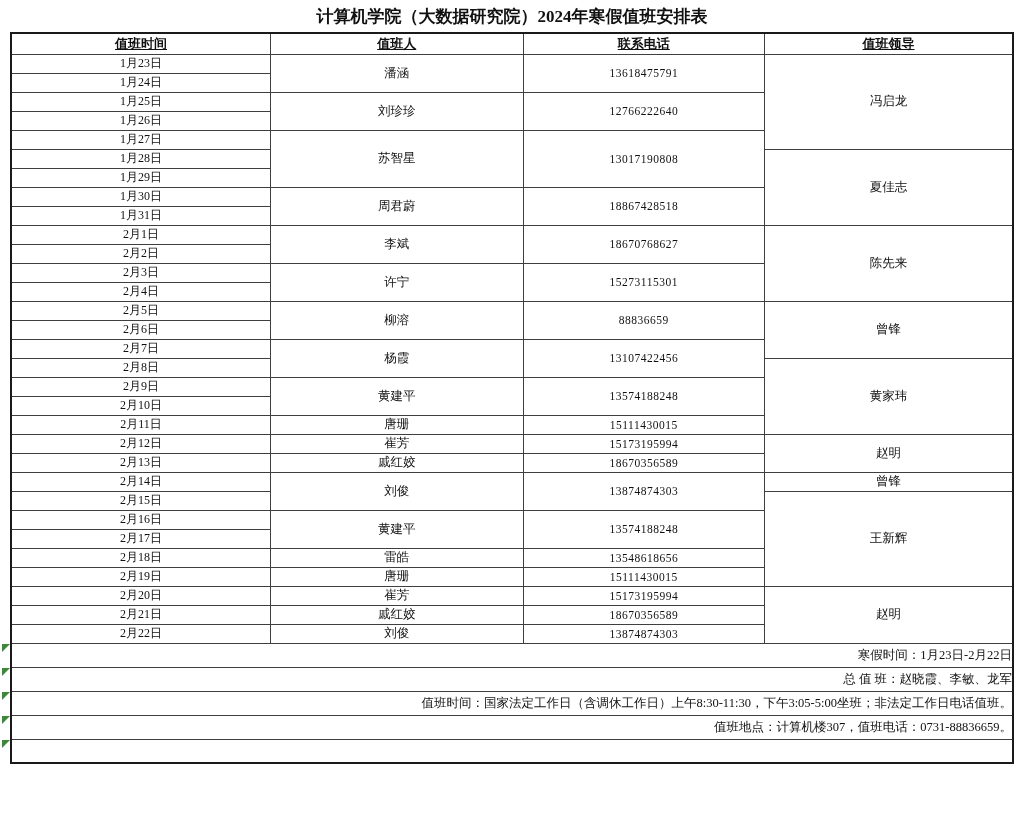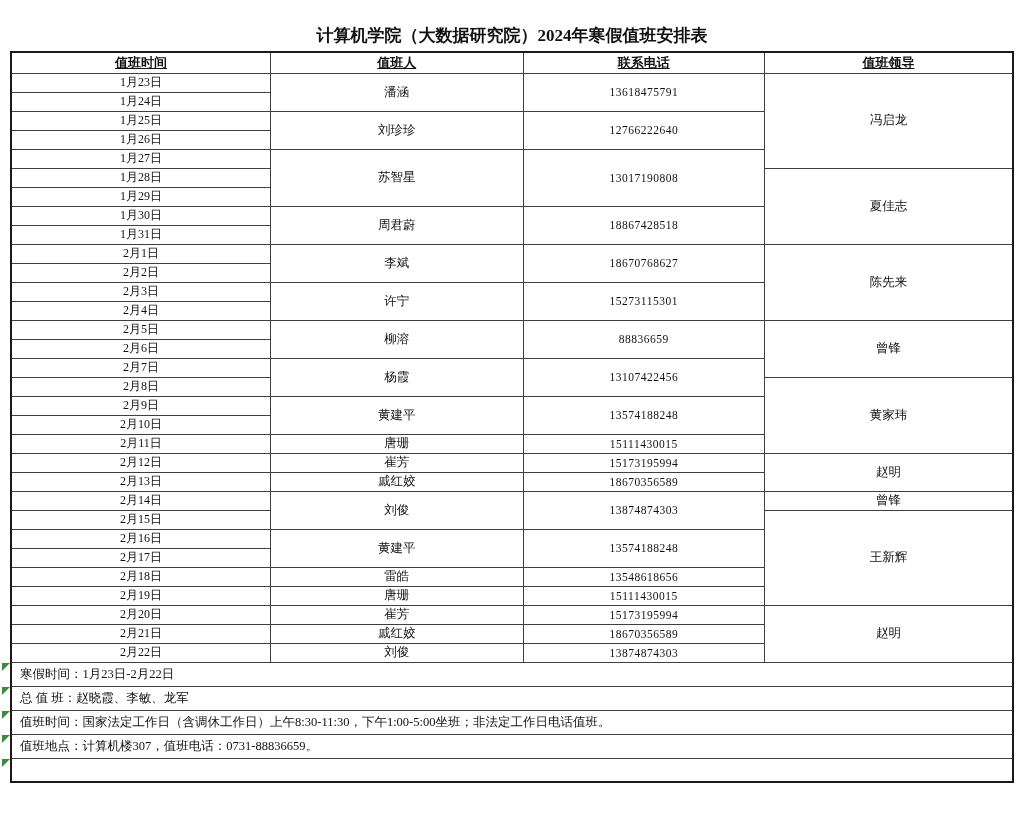--- a/index.html
+++ b/index.html
@@ -11,21 +11,21 @@
   }
   *{box-sizing:border-box;}
   html,body{margin:0;padding:0;}
   body{
     width:1024px;height:826px;
     background:var(--bg);
     color:var(--text);
     font-family:"Liberation Serif","DejaVu Serif",serif;
     position:relative;overflow:hidden;
   }
-  .sheet{position:absolute;left:10px;top:20px;width:1004px;}
+  .sheet{position:absolute;left:10px;top:1px;width:1004px;}
   .title{
     height:31px;line-height:31px;
     text-align:center;font-weight:bold;font-size:17px;
     white-space:nowrap;
   }
   table.roster{
     width:100%;
     border-collapse:collapse;
     table-layout:fixed;
     border:2px solid var(--outer);
@@ -36,21 +36,21 @@
     padding:0;overflow:visible;
     white-space:nowrap;
   }
   th{height:21px;font-size:13px;font-weight:bold;text-decoration:underline;}
   td.c-date{height:19px;font-size:12px;}
   td.c-person{font-size:12.5px;margin-left:30px;}
   td.c-phone{font-size:11.5px;letter-spacing:0.5px;}
   td.c-leader{font-size:12.5px;}
   td.c-note{
     height:24px;
-    text-align:left;
+    text-align:right;
     padding-left:8px;
     font-size:12.5px;
     position:relative;
   }
   .corner-mark{
     position:absolute;
     left:-10px;top:0;
     width:0;height:0;
     border-top:8px solid var(--marker);
     border-right:8px solid transparent;
@@ -219,21 +219,21 @@
         </tr>
       </tbody>
     <tbody>
         <tr>
           <td class="c-note" colspan="4"><span class="corner-mark"></span><span>寒假时间：1月23日-2月22日</span></td>
         </tr>
         <tr>
           <td class="c-note" colspan="4"><span class="corner-mark"></span><span>总 值 班：赵晓霞、李敏、龙军</span></td>
         </tr>
         <tr>
-          <td class="c-note" colspan="4"><span class="corner-mark"></span><span>值班时间：国家法定工作日（含调休工作日）上午8:30-11:30，下午1:00-5:00坐班；非法定工作日电话值班。</span></td>
+          <td class="c-note" colspan="4"><span class="corner-mark"></span><span>值班时间：国家法定工作日（含调休工作日）上午8:30-11:30，下午3:05-5:00坐班；非法定工作日电话值班。</span></td>
         </tr>
         <tr>
           <td class="c-note" colspan="4"><span class="corner-mark"></span><span>值班地点：计算机楼307，值班电话：0731-88836659。</span></td>
         </tr>
         <tr>
           <td class="c-note" colspan="4"><span class="corner-mark"></span></td>
         </tr>
       </tbody>
   </table>
 </div>

